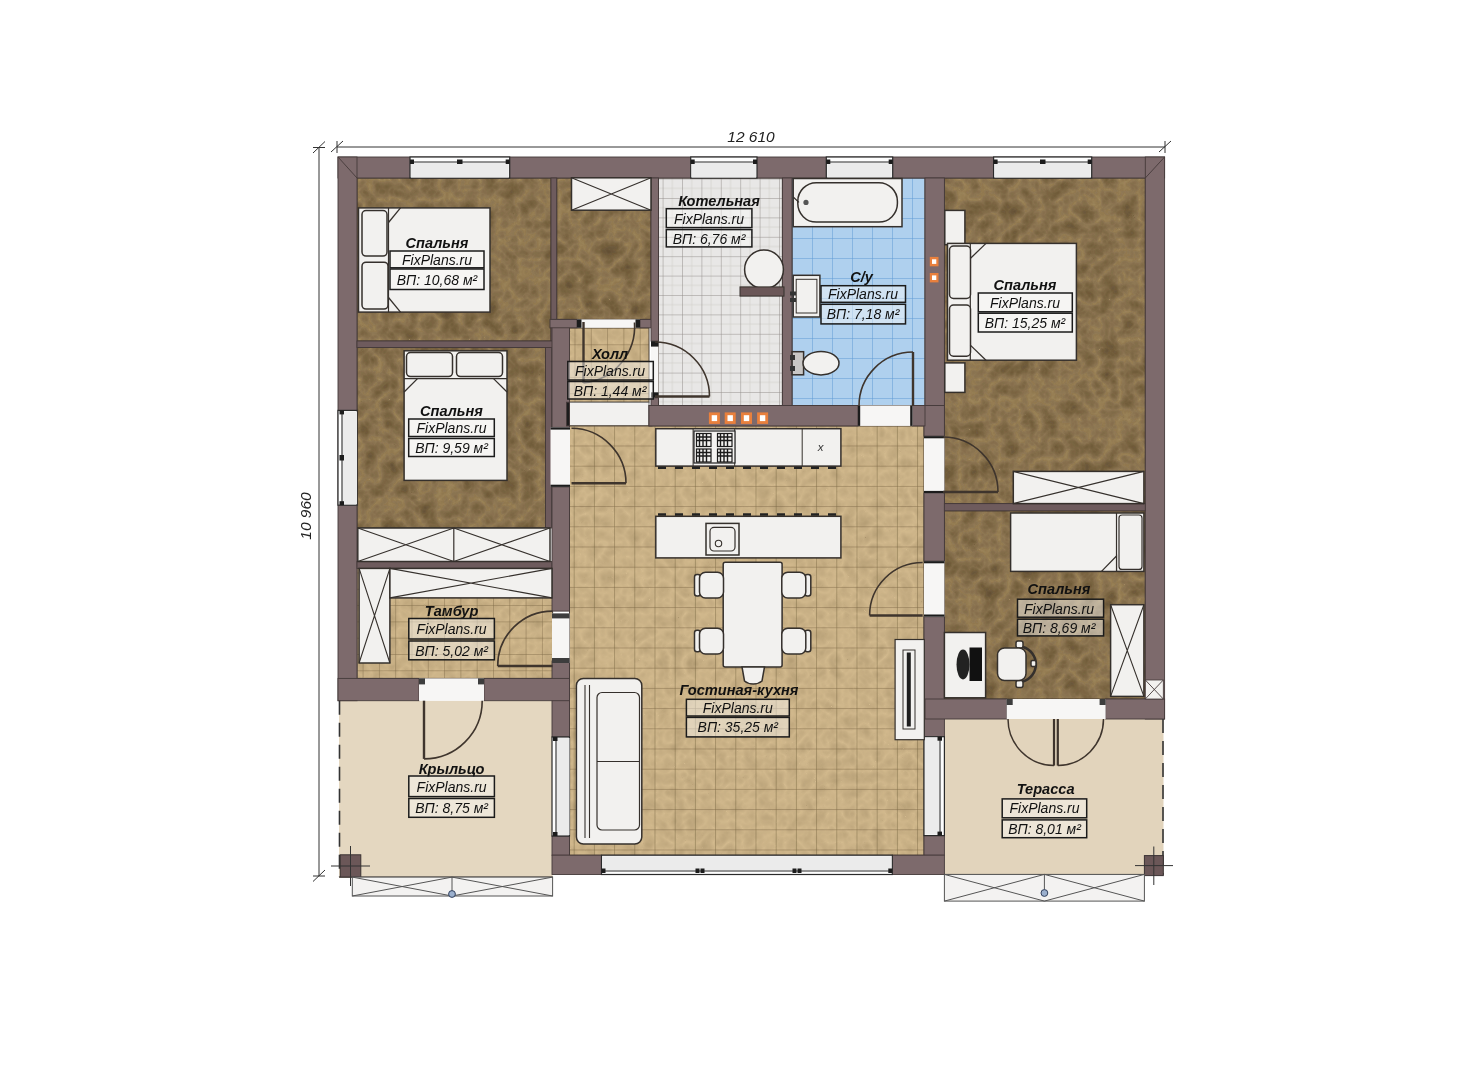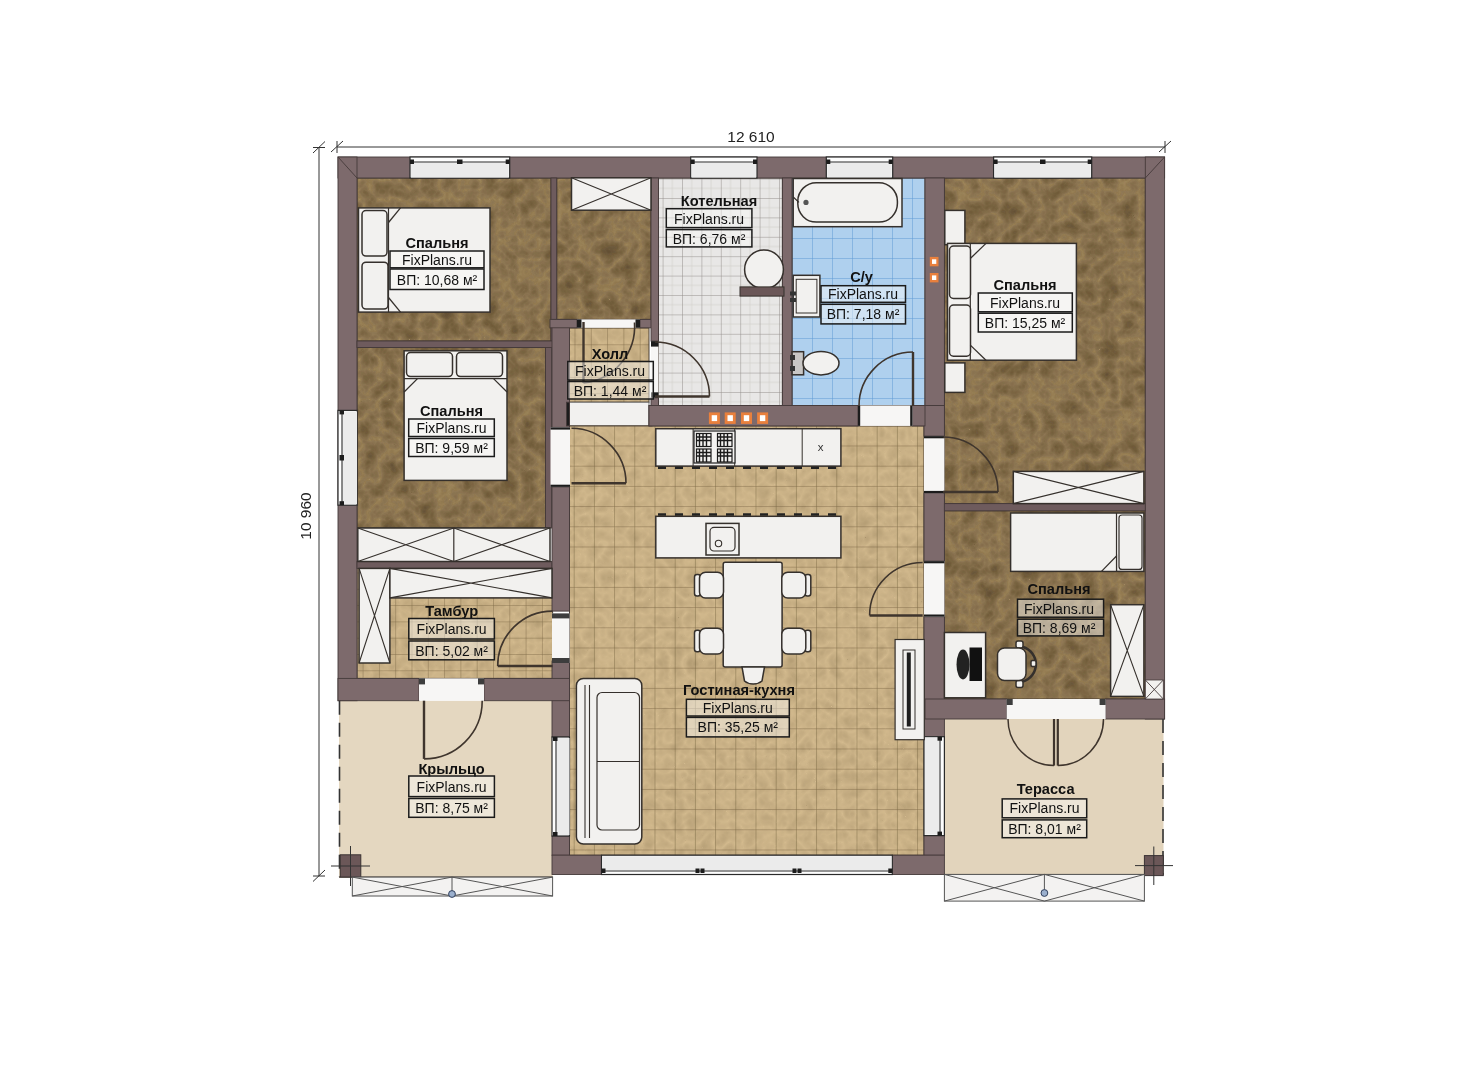--- a/index.html
+++ b/index.html
@@ -1,16 +1,16 @@
 <!DOCTYPE html>
 <html><head>
 <meta charset="utf-8">
 <style>
 html,body{margin:0;padding:0;background:#fff;}
-#c{width:1473px;height:1080px;position:relative;overflow:hidden;font-family:"Liberation Sans",sans-serif;}
+#c{width:1473px;height:1080px;position:relative;overflow:hidden;font-family:"Liberation Sans",sans-serif;font-style:italic;}
 text{font-family:"Liberation Sans",sans-serif;}
 </style>
 </head>
 <body>
 <div id="c">
 <svg width="1473" height="1080" viewBox="0 0 1473 1080" xmlns="http://www.w3.org/2000/svg">
 <defs>
 <filter id="fbrown" x="0" y="0" width="100%" height="100%">
 <feTurbulence type="turbulence" baseFrequency="0.05" numOctaves="3" seed="7"></feTurbulence>
 <feColorMatrix type="luminanceToAlpha" result="la"></feColorMatrix>

